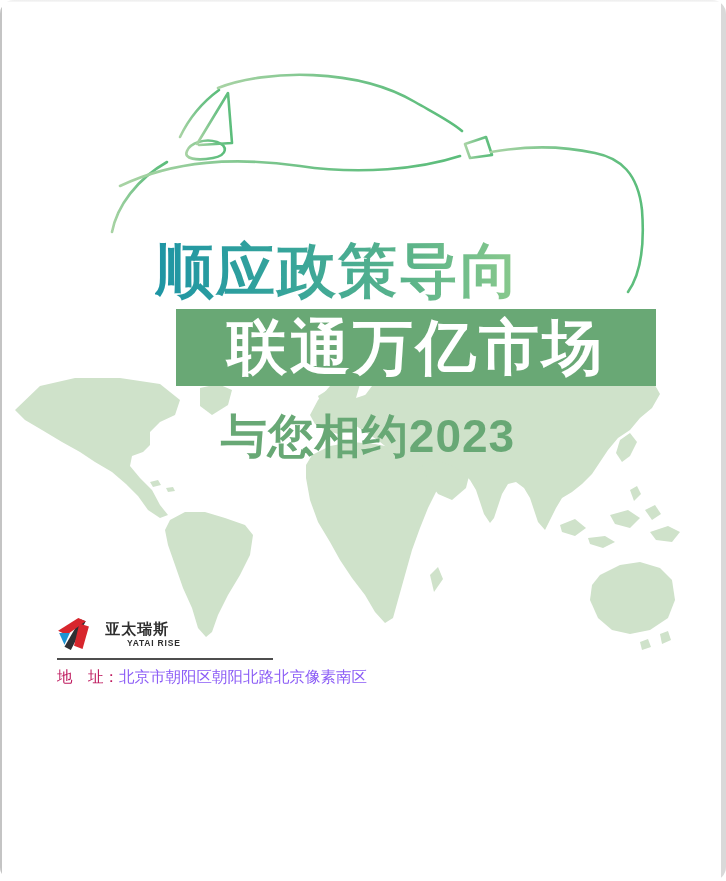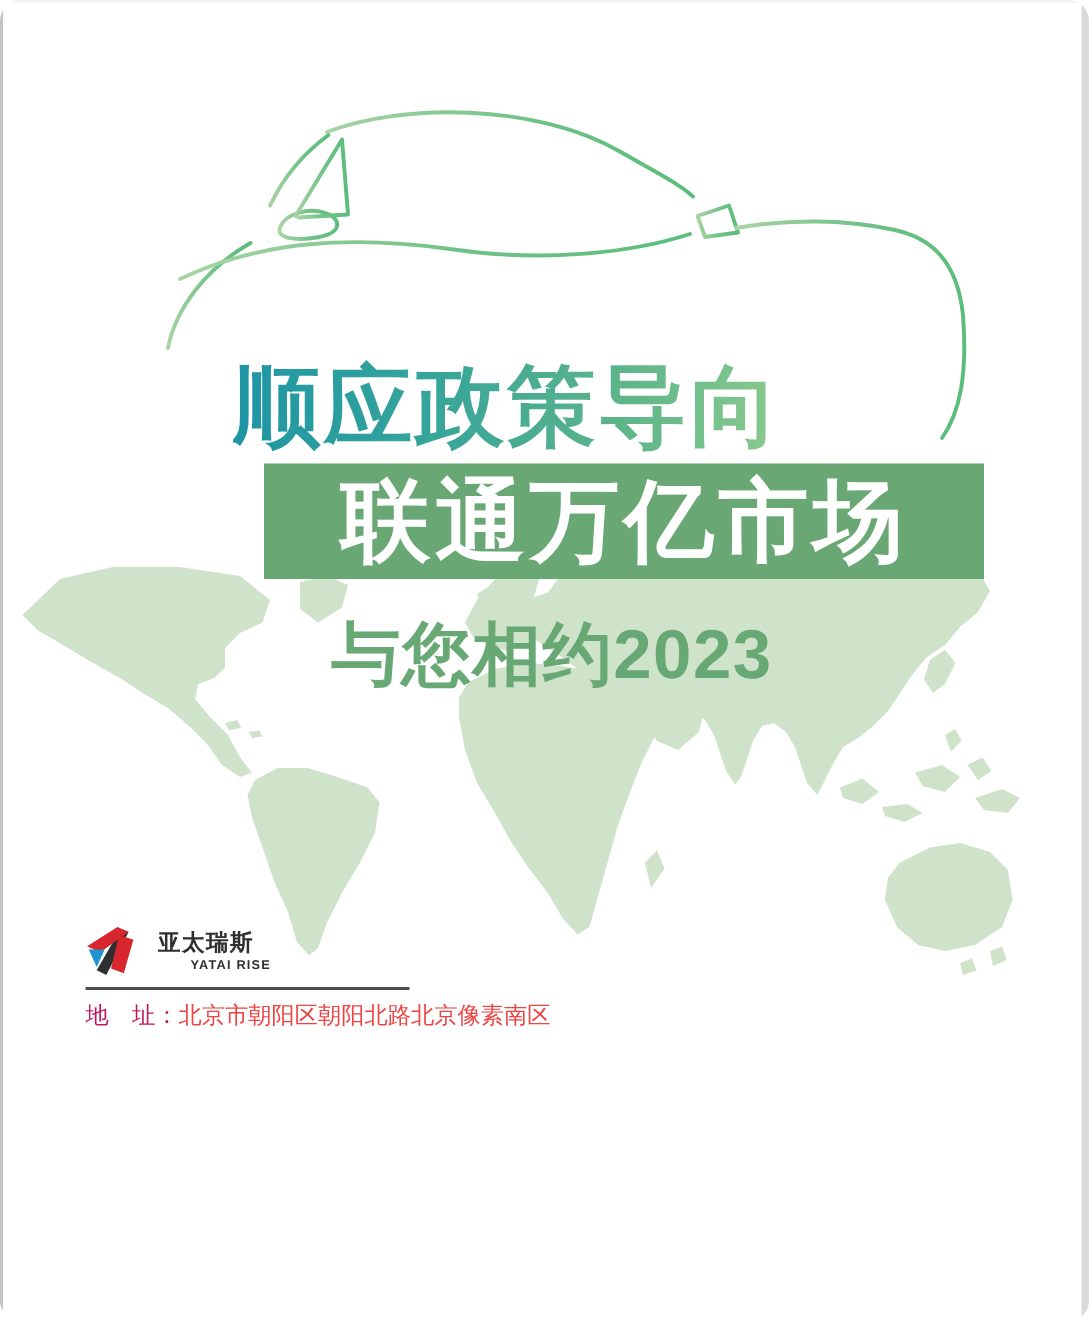--- a/index.html
+++ b/index.html
@@ -30,21 +30,21 @@
   .logo-mark{width:33px;height:34px;margin-right:4px;}
   .logo-text{display:flex;flex-direction:column;justify-content:flex-start;padding-top:4px;text-align:center;}
   .logo-cn{font-size:15px;font-weight:800;color:#2f2f2f;letter-spacing:1px;line-height:1.1;}
   .logo-en{font-size:8.5px;font-weight:800;color:#2f2f2f;letter-spacing:0.8px;line-height:1.3;margin-left:33px;}
   .divider{position:absolute;left:0;top:41px;width:216px;height:2px;background:#4d4d4d;}
 
   .info{position:absolute;left:0;top:50px;width:420px;}
   .company{font-size:17px;font-weight:800;color:#2b2b2b;white-space:nowrap;margin-bottom:8px;}
   .info-line{font-size:15.5px;color:#3c3c3c;white-space:nowrap;margin-bottom:9px;}
   .info-label{color:#be185d;}
-  .info-value{color:#ef4444;}
+  .info-value{color:#8b5cf6;}
   .bold-serif{font-family:"Liberation Serif","DejaVu Serif",serif;font-weight:700;color:#222222;}
   .email-line{font-size:15.5px;color:#222222;white-space:nowrap;}
 </style>
 </head>
 <body>
 
 <div class="page">
 
   <svg class="car-sketch" viewBox="0 0 560 240" fill="none" xmlns="http://www.w3.org/2000/svg">
     <defs>

